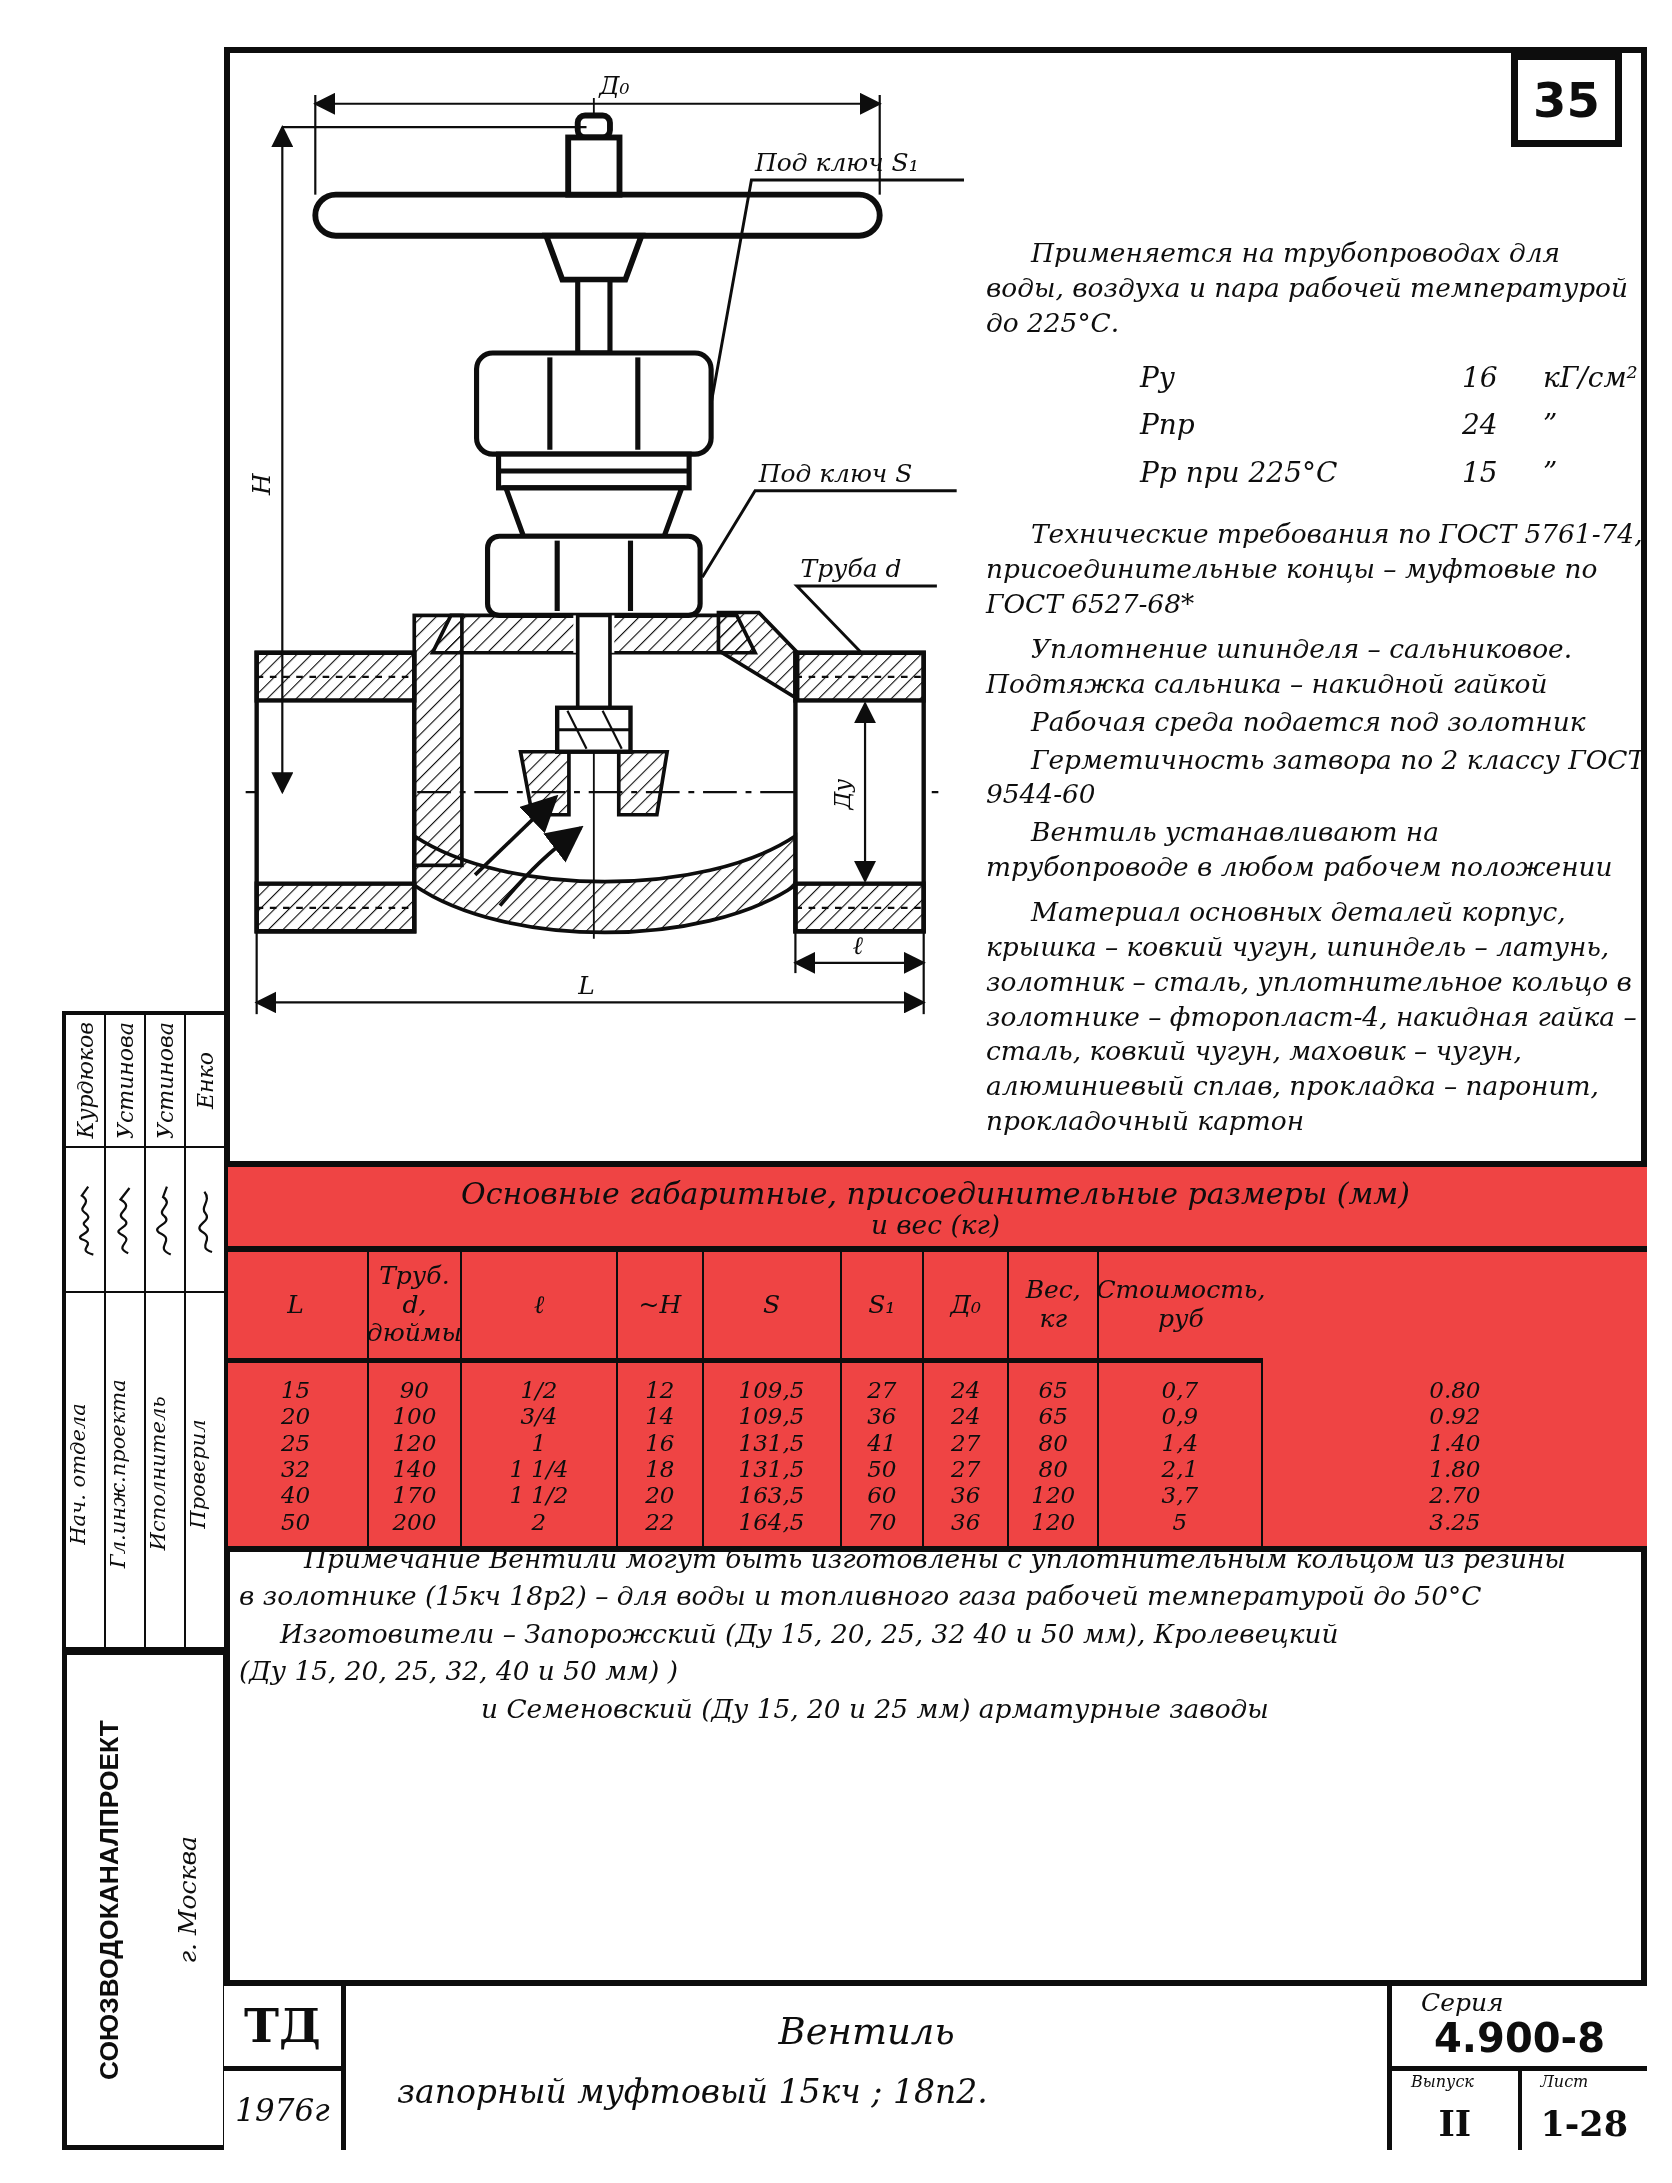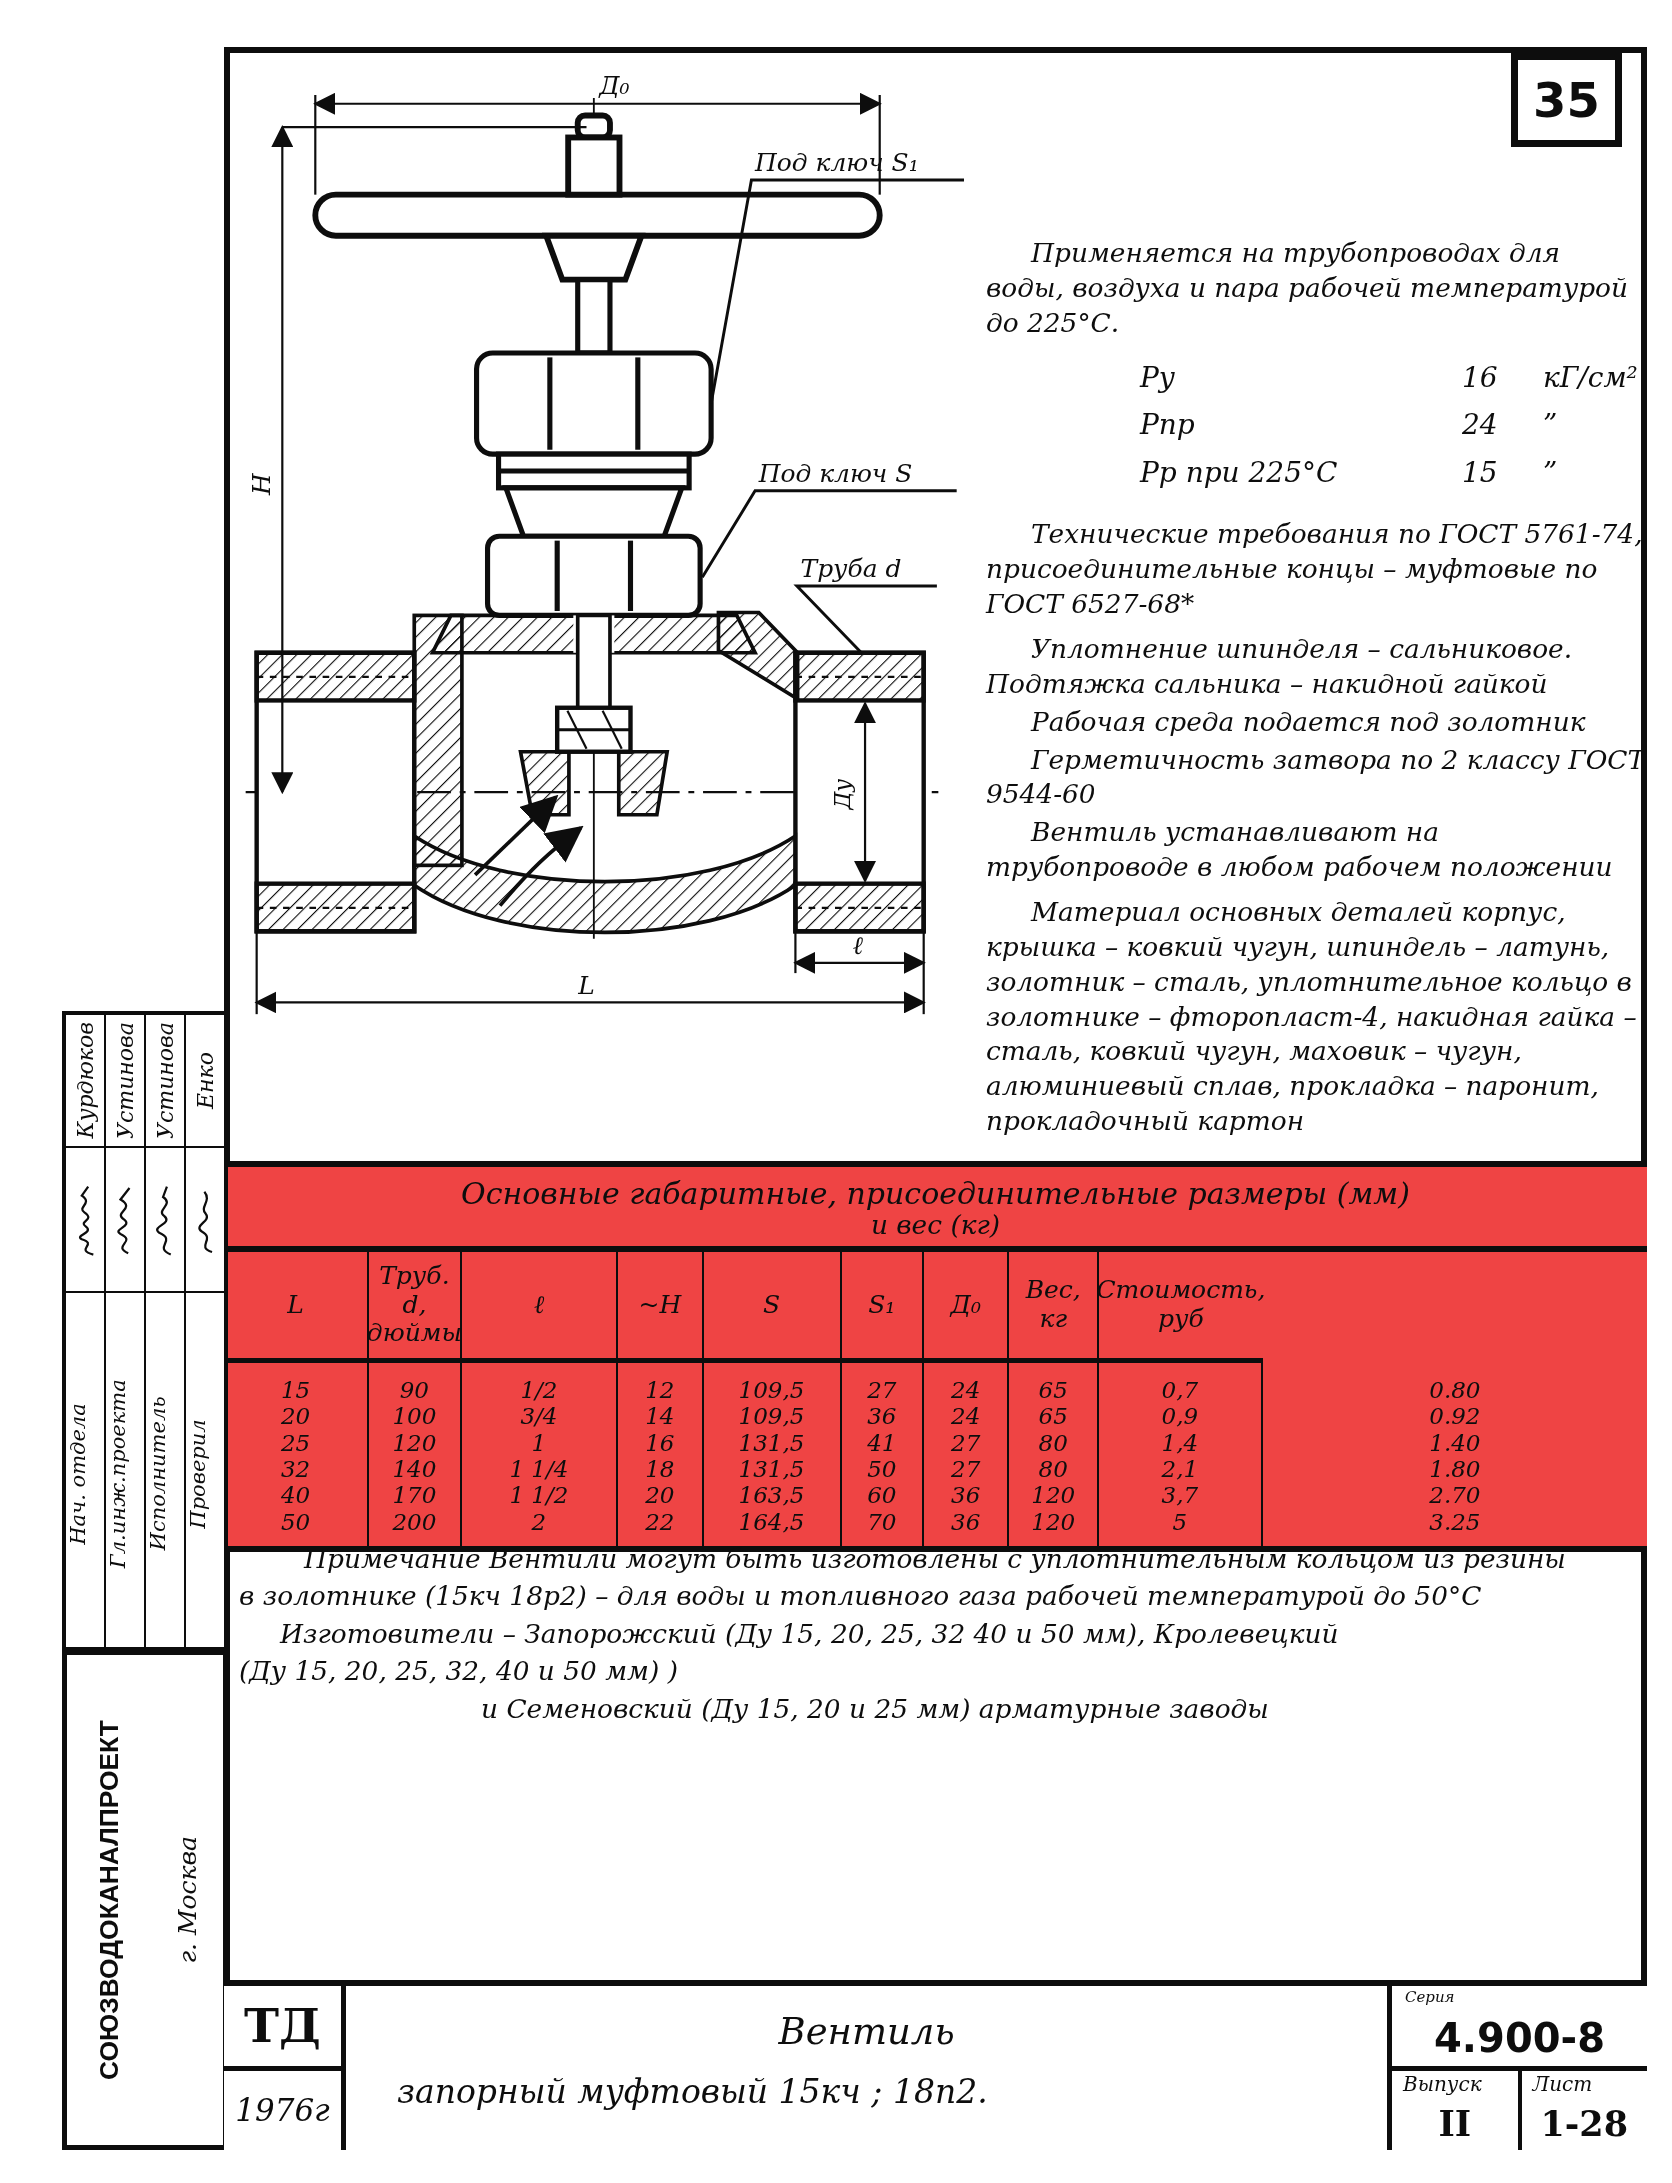--- a/index.html
+++ b/index.html
@@ -72,27 +72,27 @@
   .tb-left{width:117px;border-right:5.1px solid #0d0d0d;display:flex;flex-direction:column;}
   .tb-code{flex:1;border-bottom:5.1px solid #0d0d0d;display:flex;align-items:center;
            justify-content:center;font:700 47px "DejaVu Serif",serif;}
   .tb-year{flex:1;display:flex;align-items:center;justify-content:center;font-size:31px;}
   .tb-center{flex:1;display:flex;flex-direction:column;}
   .tb-title{text-align:center;font-size:37px;padding-top:24px;}
   .tb-sub{font-size:33px;padding:19px 0 0 51px;}
   .tb-right{width:255px;border-left:5.1px solid #0d0d0d;display:flex;flex-direction:column;}
   .tb-series{flex:1;border-bottom:5.1px solid #0d0d0d;position:relative;display:flex;
              align-items:flex-end;justify-content:center;}
-  .tb-series .lab{position:absolute;left:13px;top:1.5px;font-size:15px;}
+  .tb-series .lab{position:absolute;left:29px;top:1.5px;font-size:25px;}
   .tb-series .val{font:700 40px "DejaVu Sans",sans-serif;padding-bottom:4.4px;}
   .tb-bottom{flex:1;display:flex;}
   .tb-issue{flex:1;border-right:4.4px solid #0d0d0d;position:relative;display:flex;
             align-items:flex-end;justify-content:center;}
   .tb-sheet{flex:1;position:relative;display:flex;align-items:flex-end;justify-content:center;}
-  .tb-bottom .lab{position:absolute;left:11px;top:1.5px;font-size:20px;}
+  .tb-bottom .lab{position:absolute;left:19px;top:1.5px;font-size:16px;}
   .tb-bottom .val{font:700 35px "DejaVu Serif",serif;padding-bottom:5.9px;}
 </style>
 </head>
 <body>
 
 <div class="page">
 
   <div class="frame"></div>
 
   <div class="pagenum">

